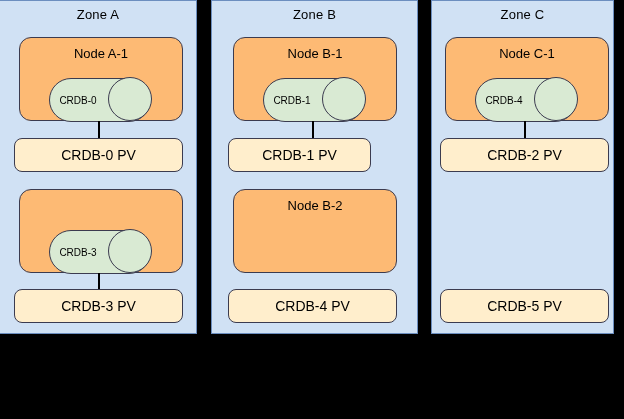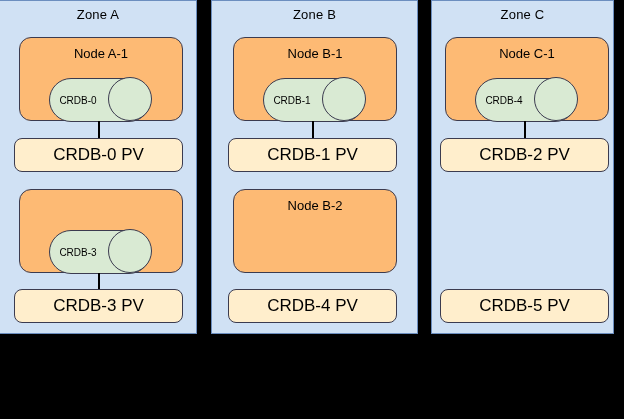--- a/index.html
+++ b/index.html
@@ -44,21 +44,21 @@
     color:#000;
   }
 
   .pv{
     position:absolute;
     background:#ffeecc;
     border:1px solid #3b3b4f;
     border-radius:8px;
     box-sizing:border-box;
     display:flex;align-items:center;justify-content:center;
-    font-size:17px;color:#000;
+    font-size:14px;color:#000;
   }
 
   
   .cyl{position:absolute;}
   .cyl .body{
     position:absolute;left:0;top:0;
     width:100%;height:100%;
     background:#d9ead3;
     border:1px solid #3b3b4f;
     border-radius:22px;
@@ -122,21 +122,21 @@
 
     <div class="node" style="left:21px;top:36px;width:164px;height:84px;">
       <div class="node-title">Node B-1</div>
       <div class="cyl" style="left:29px;top:40px;width:102px;height:44px;">
         <div class="body"></div>
         <div class="cap"></div>
         <div class="cyl-label">CRDB-1</div>
       </div>
     </div>
     <div class="connector" style="left:100px;top:120px;height:17px;"></div>
-    <div class="pv" style="left:16px;top:137px;width:169px;height:34px;">CRDB-1 PV</div>
+    <div class="pv" style="left:16px;top:137px;width:143px;height:34px;">CRDB-1 PV</div>
 
     <div class="node" style="left:21px;top:188px;width:164px;height:84px;">
       <div class="node-title">Node B-2</div>
     </div>
     <div class="pv" style="left:16px;top:288px;width:169px;height:34px;">CRDB-4 PV</div>
   </div>
 
   <div class="zone" style="left:431px;width:183px;">
     <div class="zone-title">Zone C</div>
 

